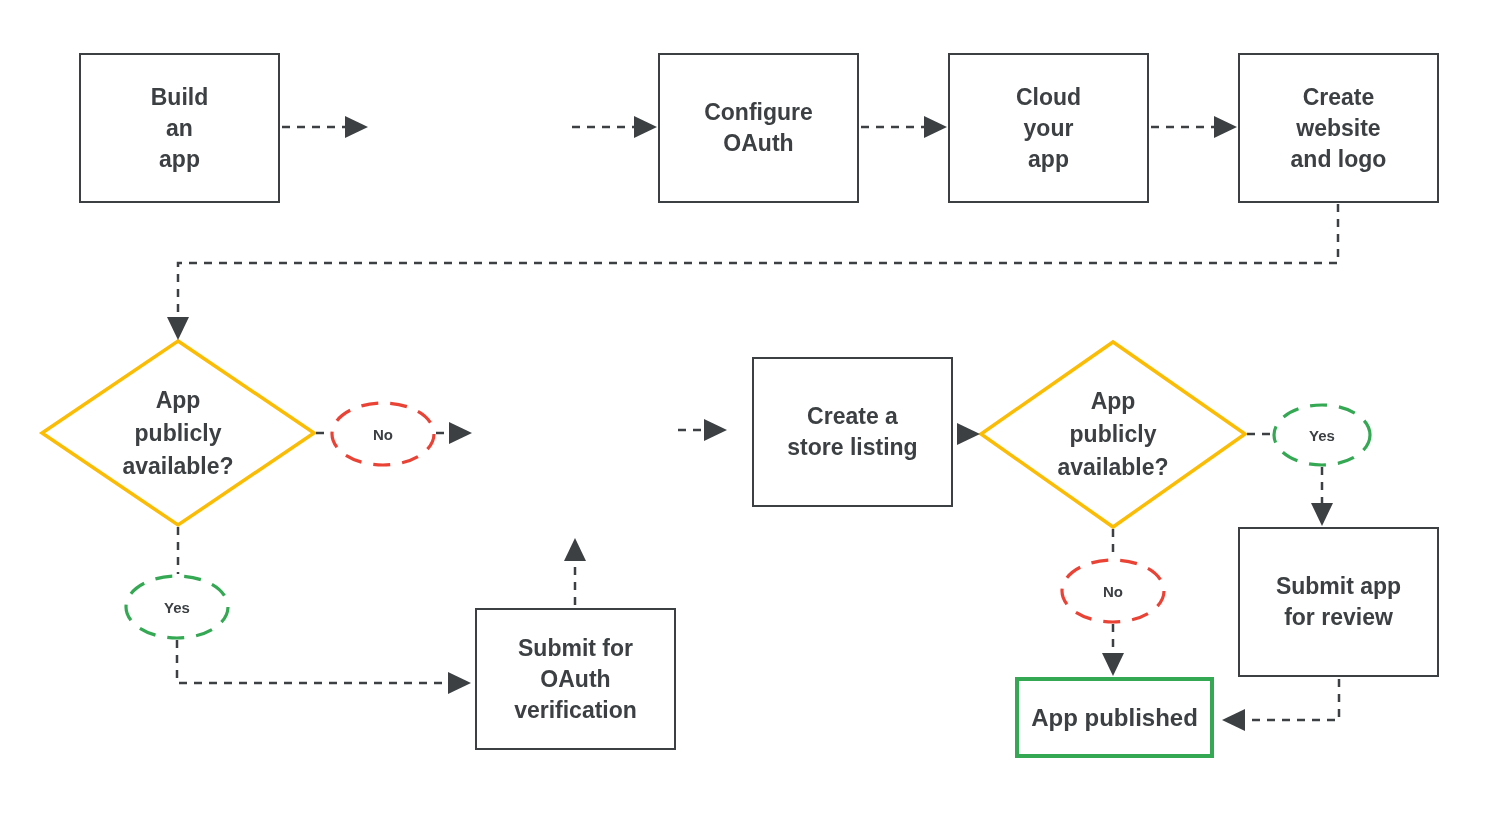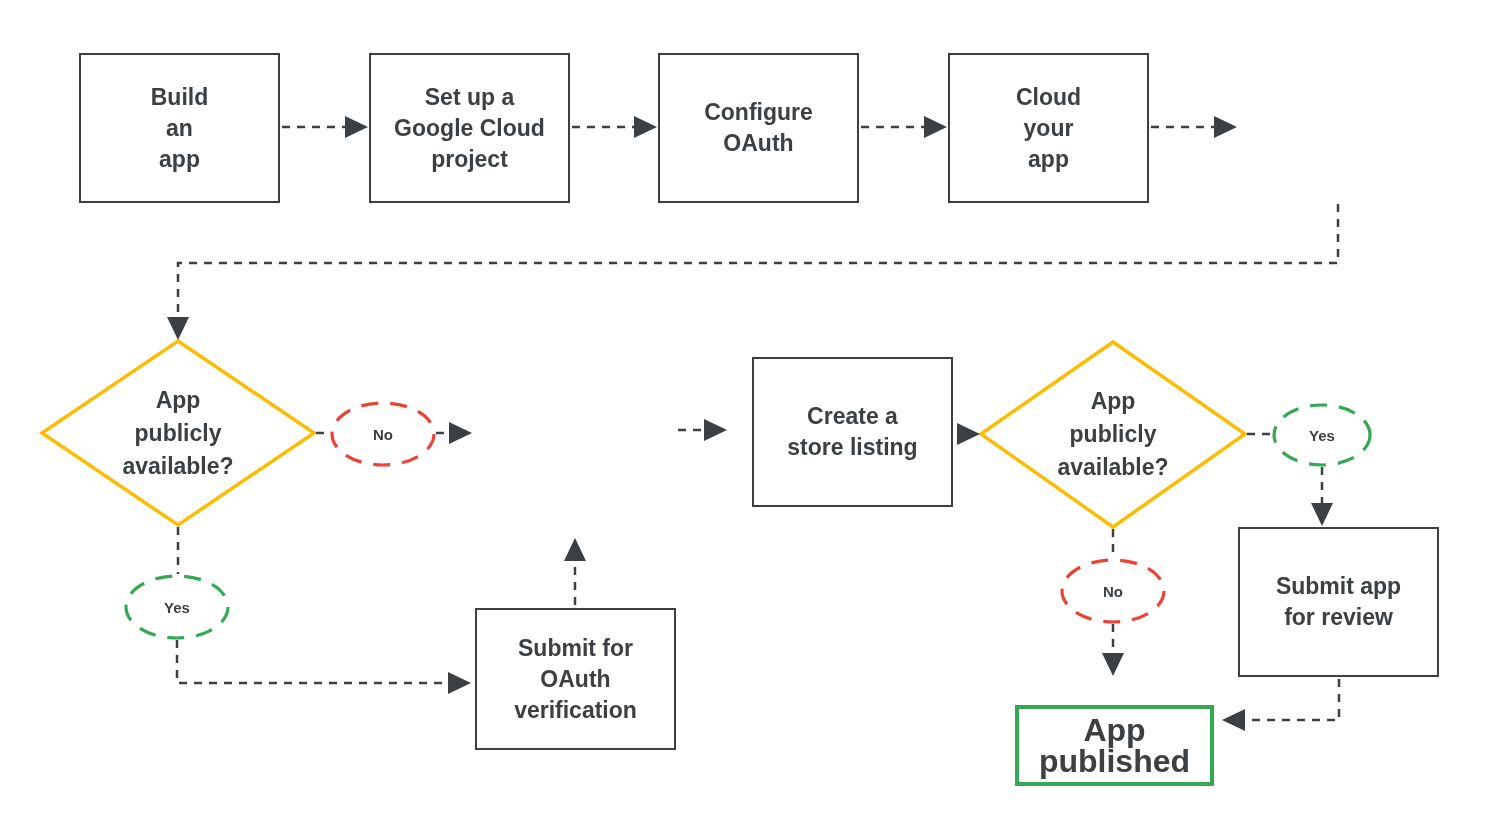--- a/index.html
+++ b/index.html
@@ -19,21 +19,21 @@
   .oval{fill:#fff;stroke-width:3.2;}
   .oval.no{stroke:var(--no-border,#ea4335);stroke-dasharray:17 12;}
   .oval.yes{stroke:var(--yes-border,#34a853);stroke-dasharray:17 12;}
   .node{
     position:absolute;
     display:flex;align-items:center;justify-content:center;
     text-align:center;white-space:pre-line;
     font-size:23px;line-height:31px;
   }
   .box{border:2.5px solid var(--box-border,#3c4043);background:#fff;box-sizing:border-box;}
-  .published{border:4px solid var(--published-border,#34a853);font-size:32px;margin-top:28px;}
+  .published{border:4px solid var(--published-border,#34a853);font-size:24px;}
   .diamond-label{line-height:33px;}
   .oval-label{font-size:15px;}
 </style>
 </head>
 <body>
 
 <div class="canvas">
 
   <svg class="edges-layer" width="1494" height="814" viewBox="0 0 1494 814">
 
@@ -86,31 +86,31 @@
     <polygon class="arrowhead" points="471,683 448,672 448,694"></polygon>
 
     <path class="edge" d="M575,605 V562"></path>
     <polygon class="arrowhead" points="575,538 564,561 586,561"></polygon>
   </svg>
 
   <div class="node box" style="left:79px;top:53px;width:201px;height:150px">Build
 an
 app</div>
 
-  <div class="node box" style="left:369px;top:53px;width:201px;height:150px">Set up a
-Google Cloud
-project</div>
 
   <div class="node box" style="left:658px;top:53px;width:201px;height:150px">Configure
 OAuth</div>
 
   <div class="node box" style="left:948px;top:53px;width:201px;height:150px">Cloud
 your
 app</div>
 
+  <div class="node box" style="left:1238px;top:53px;width:201px;height:150px">Create
+website
+and logo</div>
 
   <div class="node diamond-label" style="left:58px;top:363px;width:240px;height:140px">App
 publicly
 available?</div>
 
   <div class="node diamond-label" style="left:993px;top:364px;width:240px;height:140px">App
 publicly
 available?</div>
 
   <div class="node oval-label" style="left:333px;top:404px;width:100px;height:60px">No</div>

